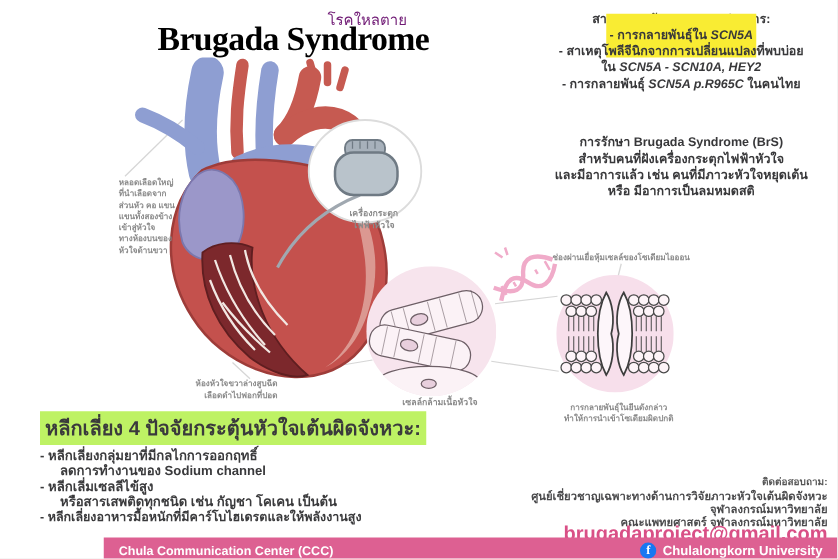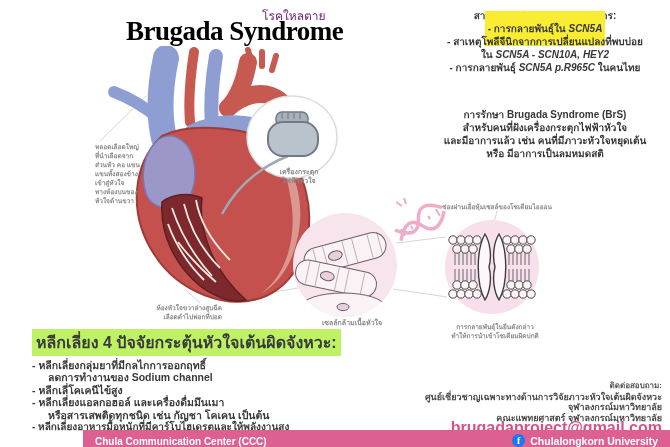--- a/index.html
+++ b/index.html
@@ -256,22 +256,21 @@
   <div class="abs microlabel" style="left:430px;top:322px;width:130px;text-align:center;">
     <div>การกลายพันธุ์ในยีนดังกล่าว</div>
     <div>ทำให้การนำเข้าโซเดียมผิดปกติ</div>
   </div>
 
   <div class="abs" style="left:32px;top:329px;">
     <div class="avoid-head">หลีกเลี่ยง 4 ปัจจัยกระตุ้นหัวใจเต้นผิดจังหวะ:</div>
     <div class="avoid-lines">
       <div>- หลีกเลี่ยงกลุ่มยาที่มีกลไกการออกฤทธิ์</div>
       <div class="indent">ลดการทำงานของ Sodium channel</div>
-      <div>- หลีกเลี่โคเคนีไข้สูง</div>
-      <div>- หลีกเลี่ยงแอลกอฮอล์ และเครื่องดื่มมึนเมา</div>
+      <div>- หลีกเลี่มเซลลีไข้สูง</div>
       <div class="indent">หรือสารเสพติดทุกชนิด เช่น กัญชา โคเคน เป็นต้น</div>
       <div style="font-size:10px;">- หลีกเลี่ยงอาหารมื้อหนักที่มีคาร์โบไฮเดรตและให้พลังงานสูง</div>
     </div>
   </div>
 
   <div class="abs contact" style="right:8px;top:361px;">
     <div class="small">ติดต่อสอบถาม:</div>
     <div>ศูนย์เชี่ยวชาญเฉพาะทางด้านการวิจัยภาวะหัวใจเต้นผิดจังหวะ</div>
     <div>จุฬาลงกรณ์มหาวิทยาลัย</div>
     <div>คณะแพทยศาสตร์ จุฬาลงกรณ์มหาวิทยาลัย</div>

